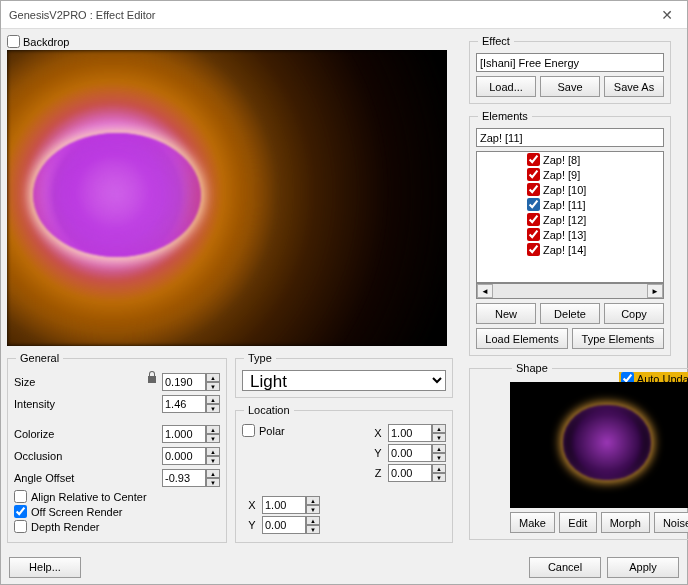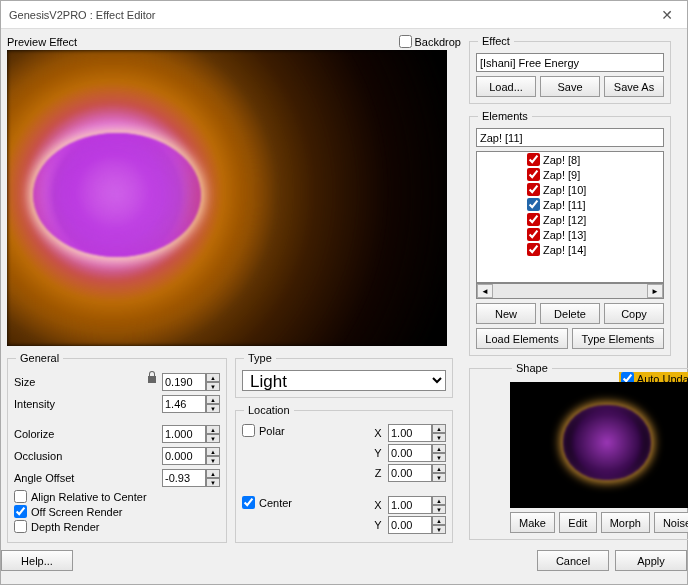--- a/index.html
+++ b/index.html
@@ -176,41 +176,41 @@
   width: 46%; height: 60%;
   border-radius: 48%;
   background: radial-gradient(circle, rgba(170,60,200,0.9) 0%, rgba(110,20,150,0.5) 55%, transparent 72%);
   box-shadow: 0 0 10px 3px rgba(240,170,60,0.85), inset 0 0 8px 2px rgba(120,30,150,0.6);
   filter: blur(1px);
 }
 .footer {
   height: 34px;
   display: flex;
   justify-content: space-between;
-  padding: 0 0;
+  align-items: center;
+  padding: 0 8px;
 }
 .footer .right { display: flex; gap: 6px; }
 .footer .btn { width: 72px; }
 .auto-update { display: flex; align-items: center; gap: 3px; position: absolute; right: 6px; top: -2px; background:#eab308; padding:0 2px; }
 .shape-fs { position: relative; padding-left: 40px; }
 </style>
 </head>
 <body>
 
 <div class="window">
   <div class="titlebar">
     <span class="title">GenesisV2PRO : Effect Editor</span>
     <span class="close">✕</span>
   </div>
 
   <div class="content">
     <div class="left-col">
       <div>
         <div class="preview-header">
-          <span class="lbl">Preview Effect</span>
           <label>
             <input type="checkbox" style="">
             <span>Backdrop</span>
           </label>
         </div>
         <div class="preview-box">
           <div class="plasma"></div>
           <div class="ring"></div>
         </div>
       </div>
@@ -328,26 +328,20 @@
                     <span class="axis">Z</span>
                     <input class="num-input" value="0.00" style="">
                     <div class="spinner-btns">
                       <button>▲</button>
                       <button>▼</button>
                     </div>
                   </div>
               </div>
             </div>
             <div style="display:flex; margin-top:10px;">
-              <div style="flex:1;">
-                <label class="chk">
-                    <input type="checkbox" checked="" style="">
-                    <span>Center</span>
-                  </label>
-              </div>
               <div>
                 <div class="xyz-row">
                     <span class="axis">X</span>
                     <input class="num-input" value="1.00" style="">
                     <div class="spinner-btns">
                       <button>▲</button>
                       <button>▼</button>
                     </div>
                   </div>
                 <div class="xyz-row">

